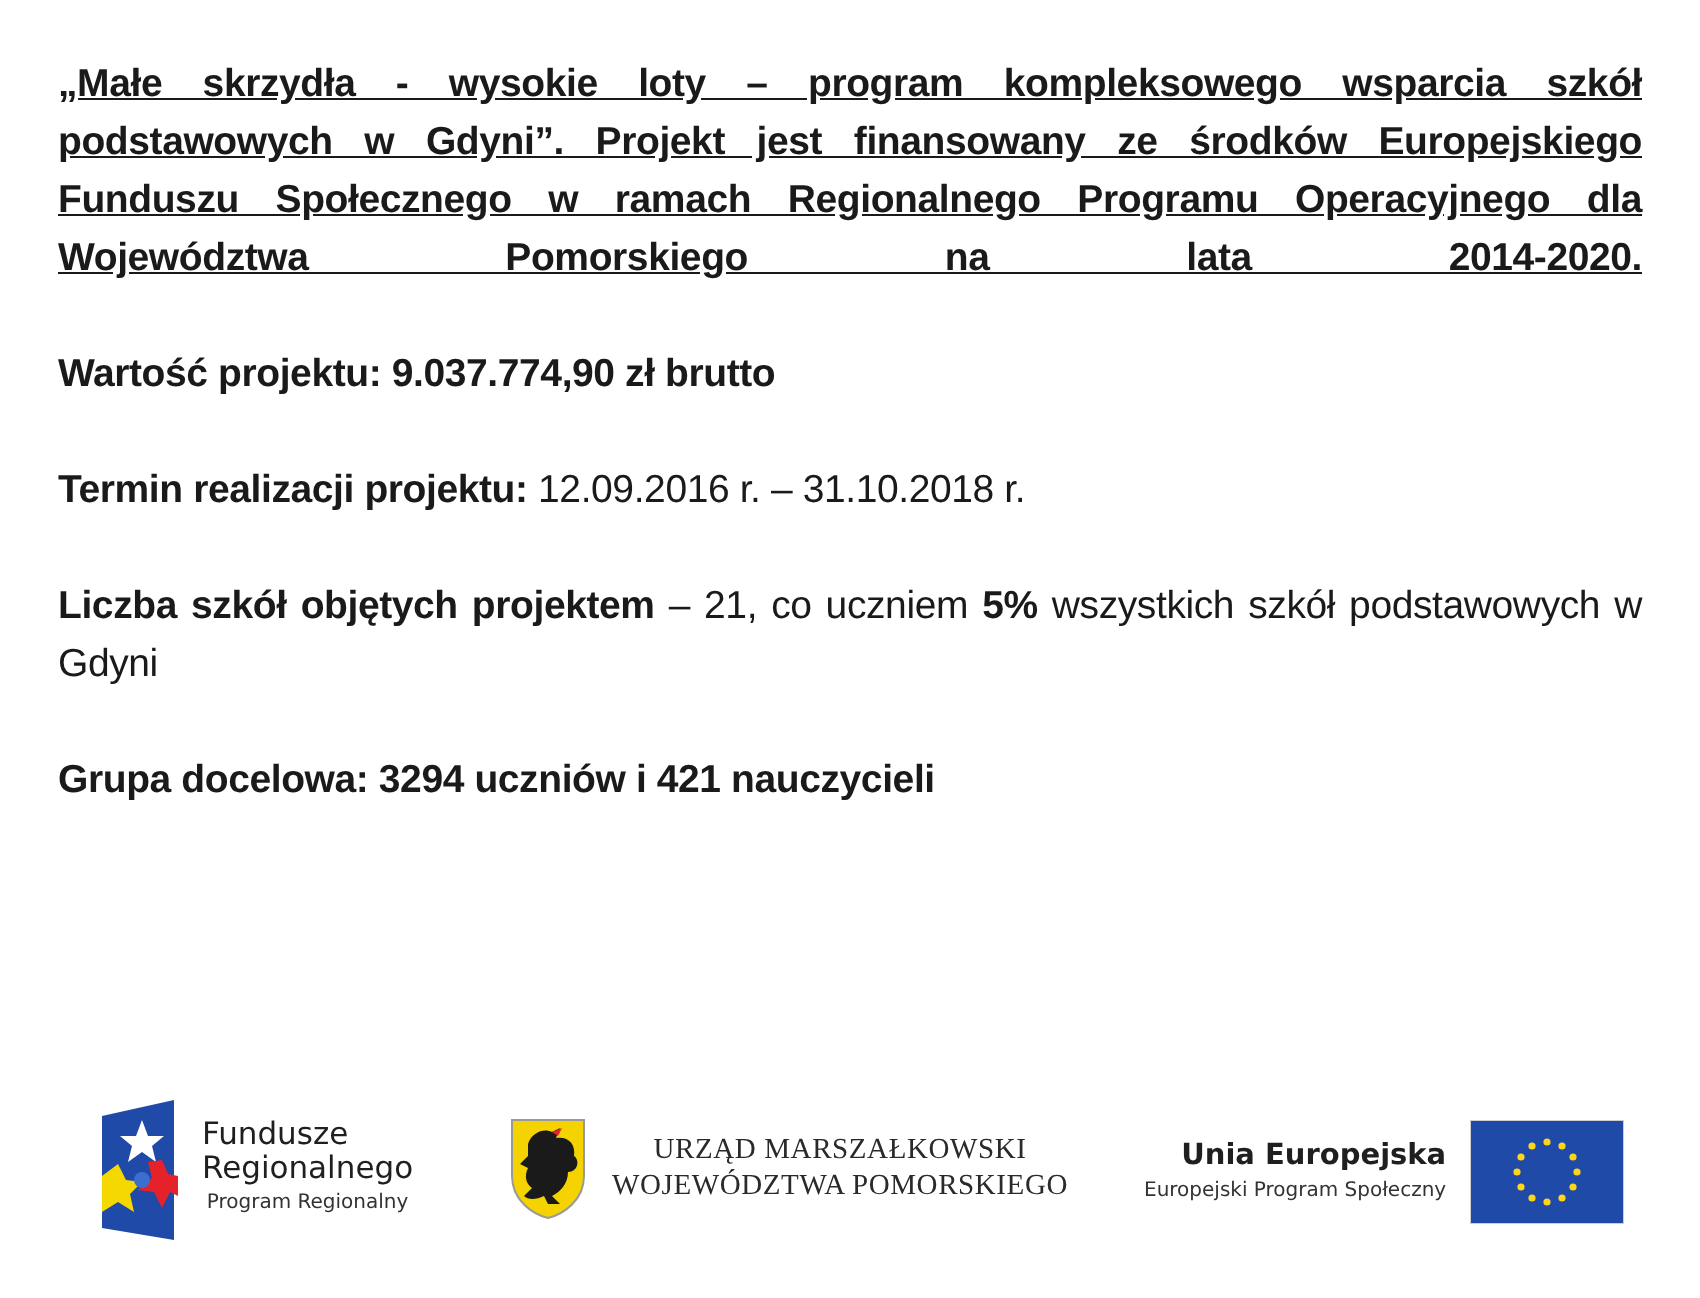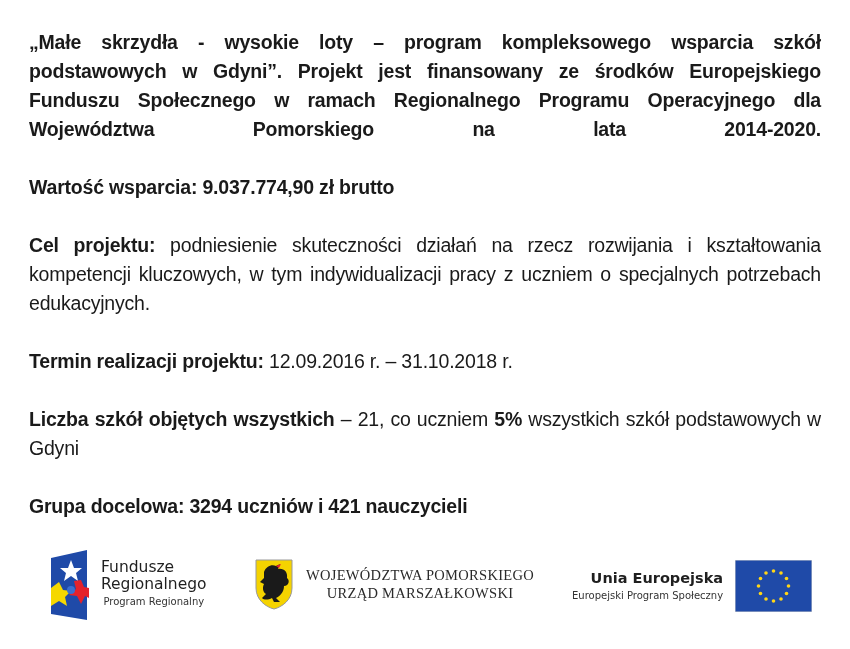--- a/index.html
+++ b/index.html
@@ -32,20 +32,21 @@
       font-weight: bold;
     }
     .para.light {
       font-weight: normal;
     }
     .b {
       font-weight: bold;
     }
     .intro {
       text-align-last: justify;
+      text-decoration: underline;
     }
     .logos {
       position: absolute;
       left: 12px;
       top: 548px;
       width: 850px;
       height: 75px;
     }
     .logo-fe {
       position: absolute;
@@ -111,32 +112,29 @@
       line-height: 16px;
       color: #333;
     }
   </style>
 </head>
 <body>
 
 <div class="content">
   <p class="para bold intro">„Małe skrzydła - wysokie loty – program kompleksowego wsparcia szkół podstawowych w Gdyni”. Projekt jest finansowany ze środków Europejskiego Funduszu Społecznego w ramach Regionalnego Programu Operacyjnego dla Województwa Pomorskiego na lata 2014-2020.</p>
 
-  <p class="para bold">Wartość wsparcia: 9.037.774,90 zł brutto</p>
+  <p class="para bold">Wartość projektu: 9.037.774,90 zł brutto</p>
 
-  <p class="para light">
-    <span class="b">Cel projektu:</span><span> podniesienie skuteczności działań na rzecz rozwijania i kształtowania kompetencji kluczowych, w tym indywidualizacji pracy z uczniem o specjalnych potrzebach edukacyjnych.</span>
-  </p>
 
   <p class="para light">
     <span class="b">Termin realizacji projektu:</span><span> 12.09.2016 r. – 31.10.2018 r.</span>
   </p>
 
   <p class="para light">
-    <span class="b">Liczba szkół objętych wszystkich</span><span> – 21, co uczniem </span><span class="b">5%</span><span> wszystkich szkół podstawowych w Gdyni</span>
+    <span class="b">Liczba szkół objętych projektem</span><span> – 21, co uczniem </span><span class="b">5%</span><span> wszystkich szkół podstawowych w Gdyni</span>
   </p>
 
   <p class="para bold">Grupa docelowa: 3294 uczniów i 421 nauczycieli</p>
 </div>
 
 <div class="logos">
   <div class="logo-fe">
     <svg width="40" height="70" viewBox="0 0 40 70">
       <polygon points="2,8 38,0 38,70 2,64" fill="#1f4aa8"></polygon>
       <polygon points="22,10 25,18 33,18 27,23 29,31 22,26 15,31 17,23 11,18 19,18" fill="#ffffff"></polygon>
@@ -151,22 +149,22 @@
     </div>
   </div>
 
   <div class="logo-um">
     <svg width="40" height="52" viewBox="0 0 40 52">
       <path d="M2,2 H38 V30 C38,42 28,49 20,51 C12,49 2,42 2,30 Z" fill="#f5d300" stroke="#999" stroke-width="1"></path>
       <path d="M10,14 C12,8 18,6 22,8 L26,6 L24,11 C30,10 34,14 33,20 C36,22 35,28 30,28 C30,34 26,38 22,40 L26,44 L20,44 L18,40 C14,42 10,42 8,40 L12,36 C9,34 8,30 10,26 L6,24 L10,20 Z" fill="#1a1a1a"></path>
       <path d="M22,8 L27,6 L25,10 Z" fill="#e5222a"></path>
     </svg>
     <div class="um-text">
+      <div>URZĄD MARSZAŁKOWSKI</div>
       <div>WOJEWÓDZTWA POMORSKIEGO</div>
-      <div>URZĄD MARSZAŁKOWSKI</div>
     </div>
   </div>
 
   <div class="logo-ue">
     <div class="ue-text">
       <div class="ue-title">Unia Europejska</div>
       <div class="ue-sub">Europejski Program Społeczny</div>
     </div>
     <svg width="77" height="52" viewBox="0 0 77 52">
       <rect x="0" y="0" width="77" height="52" fill="#1f4aa8" stroke="#cfcfcf" stroke-width="1"></rect>

